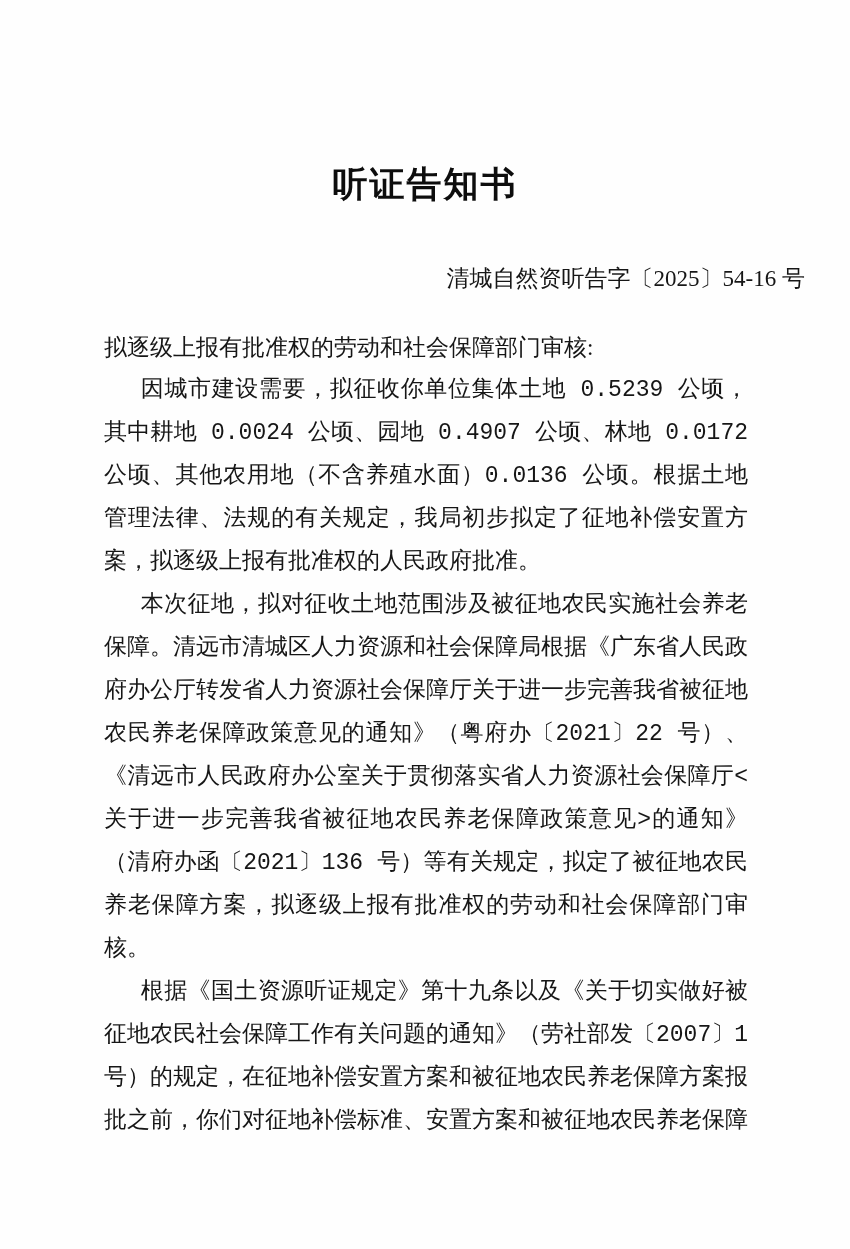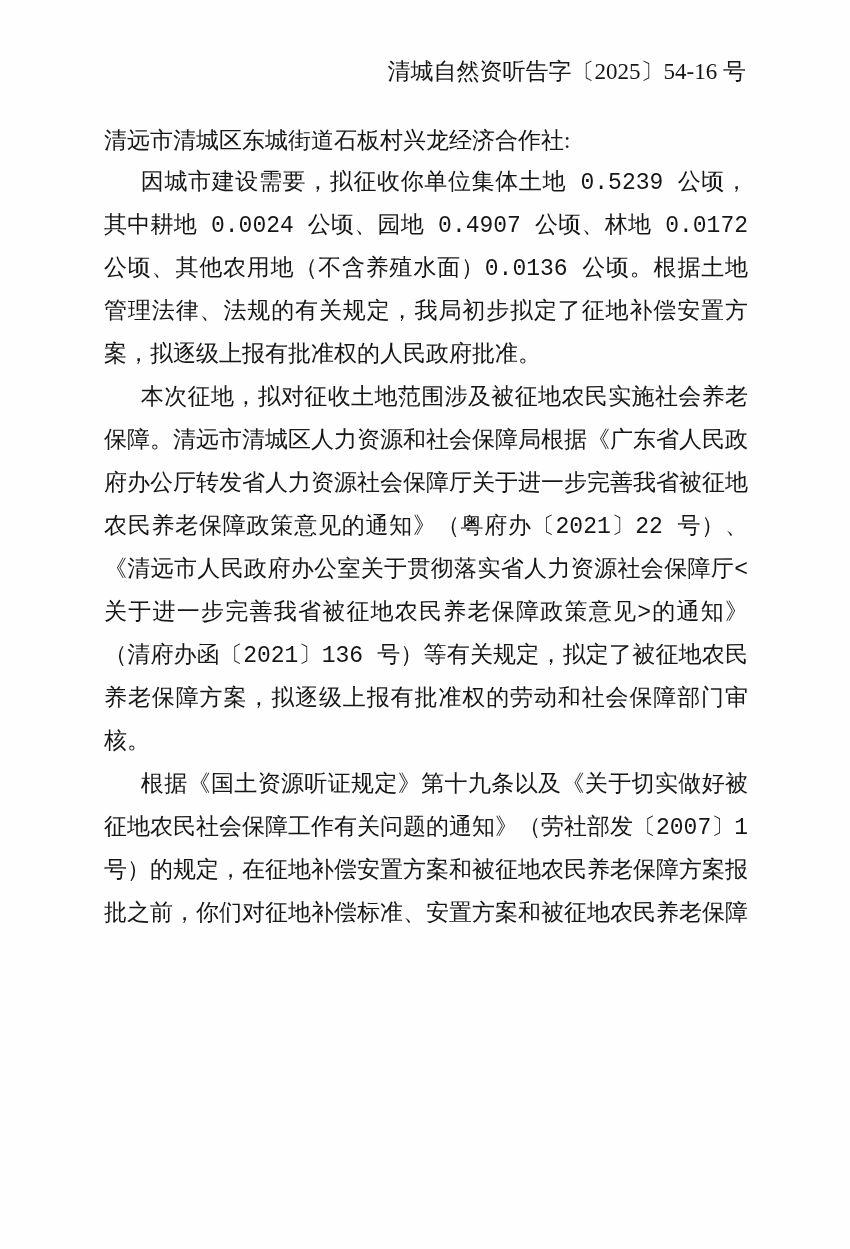--- a/index.html
+++ b/index.html
@@ -24,21 +24,21 @@
     line-height: 46px;
     text-align: center;
     font-size: 35px;
     font-weight: 900;
     letter-spacing: 2px;
     color: #0d0d0d;
     font-family: "Liberation Sans", "DejaVu Sans", sans-serif;
   }
   .doc-number {
     margin-top: 50px;
-    margin-right: 104px;
+    margin-right: 45px;
     line-height: 43px;
     text-align: right;
     font-size: 23px;
     white-space: nowrap;
   }
   .doc-body {
     margin: 26px 102px 0 104px;
     font-size: 23px;
     line-height: 43px;
     text-align: justify;
@@ -51,26 +51,27 @@
     margin: 0;
     text-indent: 1.6em;
     font-family: Liberation Mono, monospace;
   }
 </style>
 </head>
 <body>
 
 <div class="page">
 
+  <h1 class="title">听证告知书</h1>
 
   <div class="doc-number">清城自然资听告字〔2025〕54-16 号</div>
 
   <div class="doc-body">
 
-    <p class="salutation">清远市清城区东城街道石板村兴龙经济合作社:</p>
+    <p class="salutation">拟逐级上报有批准权的劳动和社会保障部门审核:</p>
 
     <p class="para">因城市建设需要，拟征收你单位集体土地 0.5239 公顷，其中耕地 0.0024 公顷、园地 0.4907 公顷、林地 0.0172 公顷、其他农用地（不含养殖水面）0.0136 公顷。根据土地管理法律、法规的有关规定，我局初步拟定了征地补偿安置方案，拟逐级上报有批准权的人民政府批准。</p>
 
     <p class="para">本次征地，拟对征收土地范围涉及被征地农民实施社会养老保障。清远市清城区人力资源和社会保障局根据《广东省人民政府办公厅转发省人力资源社会保障厅关于进一步完善我省被征地农民养老保障政策意见的通知》（粤府办〔2021〕22 号）、《清远市人民政府办公室关于贯彻落实省人力资源社会保障厅&lt;关于进一步完善我省被征地农民养老保障政策意见&gt;的通知》（清府办函〔2021〕136 号）等有关规定，拟定了被征地农民养老保障方案，拟逐级上报有批准权的劳动和社会保障部门审核。</p>
 
     <p class="para">根据《国土资源听证规定》第十九条以及《关于切实做好被征地农民社会保障工作有关问题的通知》（劳社部发〔2007〕1 号）的规定，在征地补偿安置方案和被征地农民养老保障方案报批之前，你们对征地补偿标准、安置方案和被征地农民养老保障</p>
 
   </div>
 
 </div>

